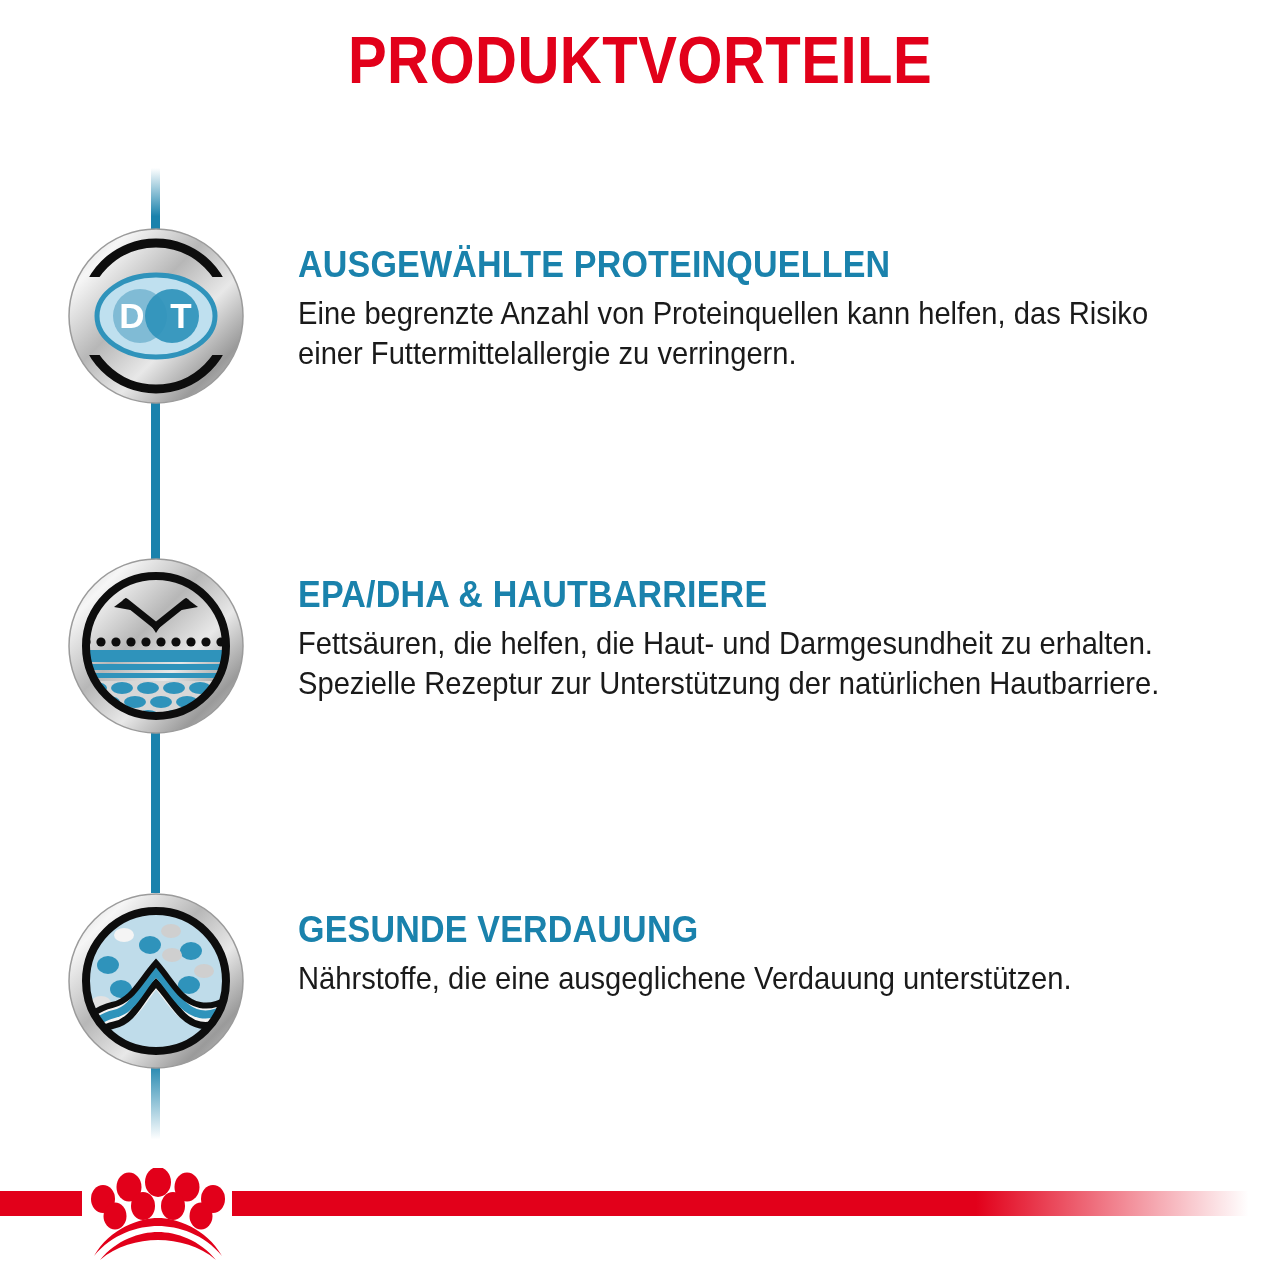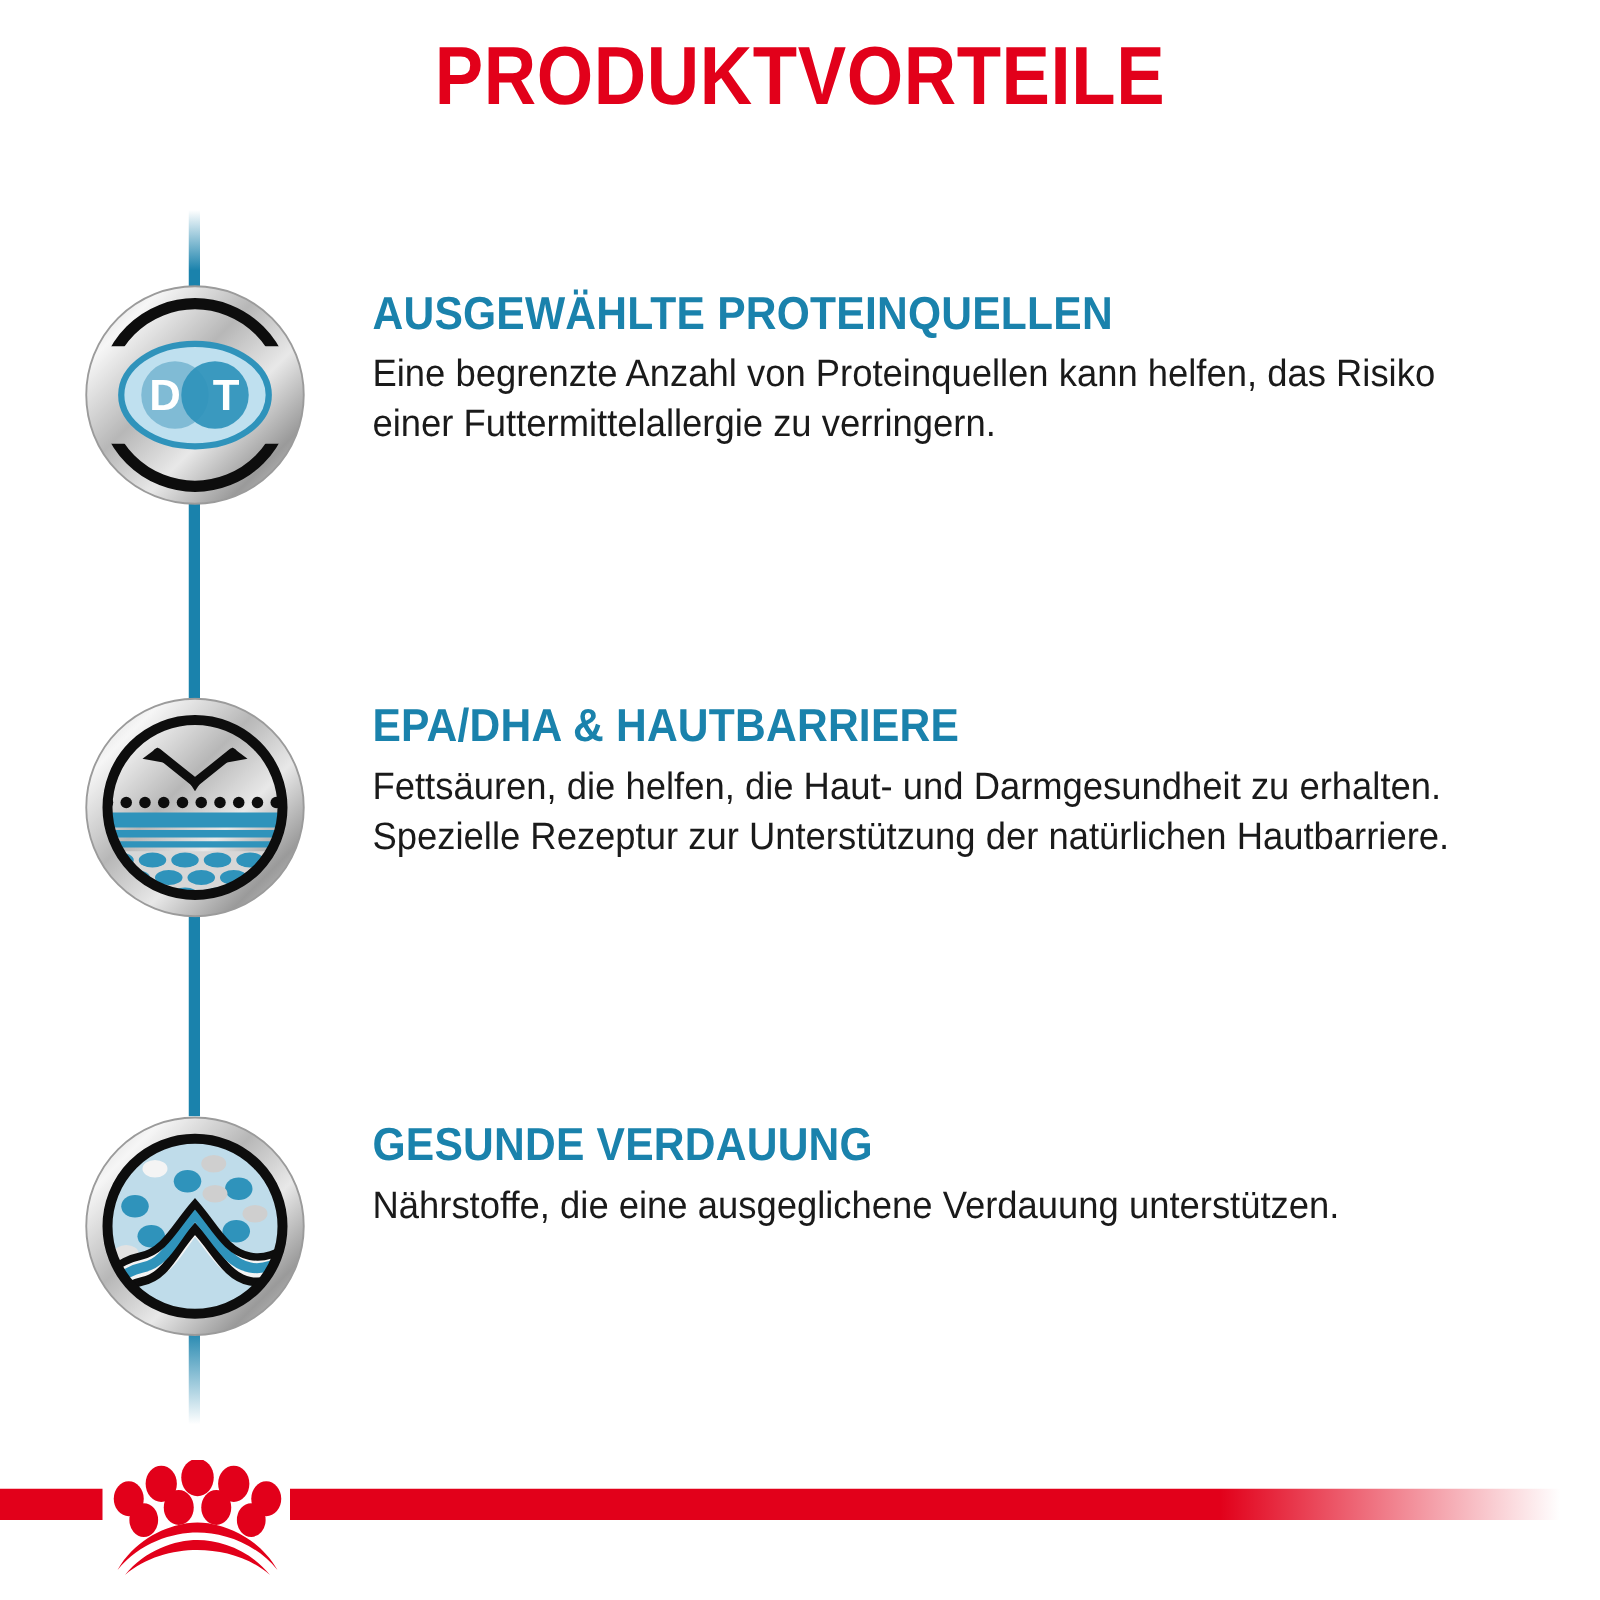--- a/index.html
+++ b/index.html
@@ -73,21 +73,21 @@
     position: absolute;
     left: 68px;
     top: 0;
     width: 176px;
     height: 176px;
   }
 
   .benefit-text {
     position: absolute;
     left: 298px;
-    top: 3px;
+    top: 17px;
     width: 950px;
   }
 
   .benefit-heading {
     color: #1a82ac;
     font-size: 37px;
     font-weight: bold;
     letter-spacing: 0.2px;
     line-height: 1.08;
     margin: 0 0 8px 0;

